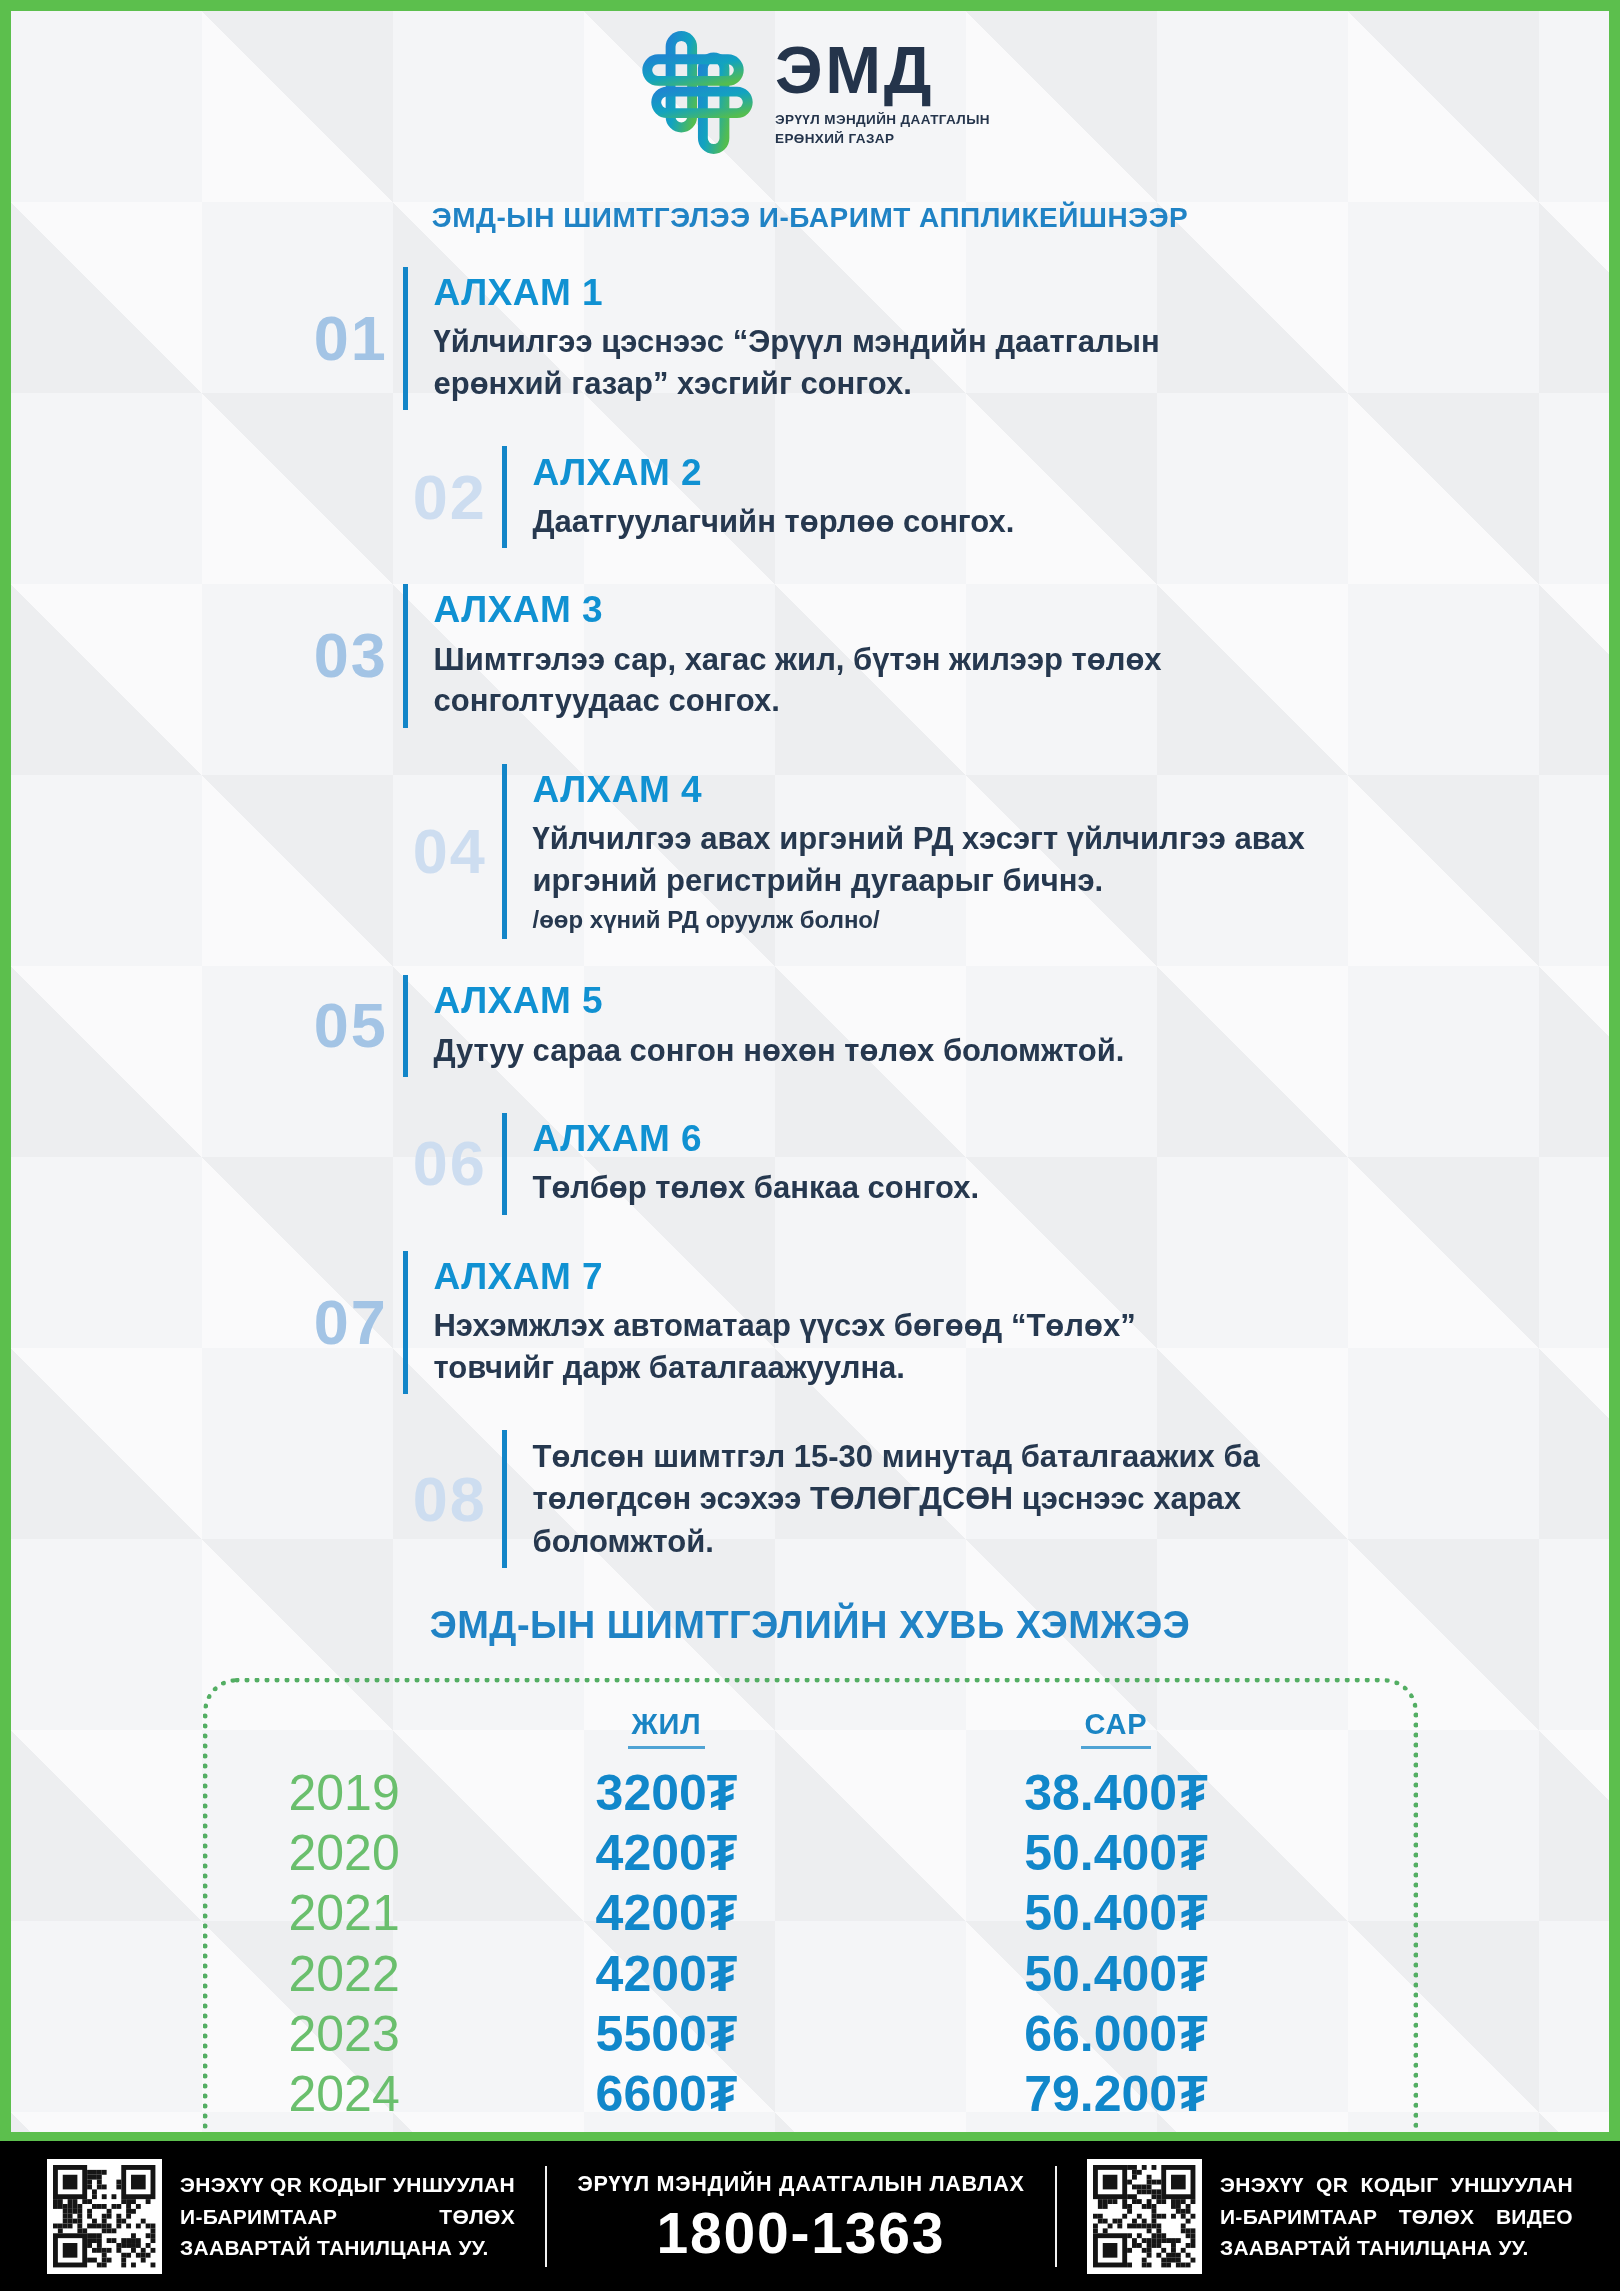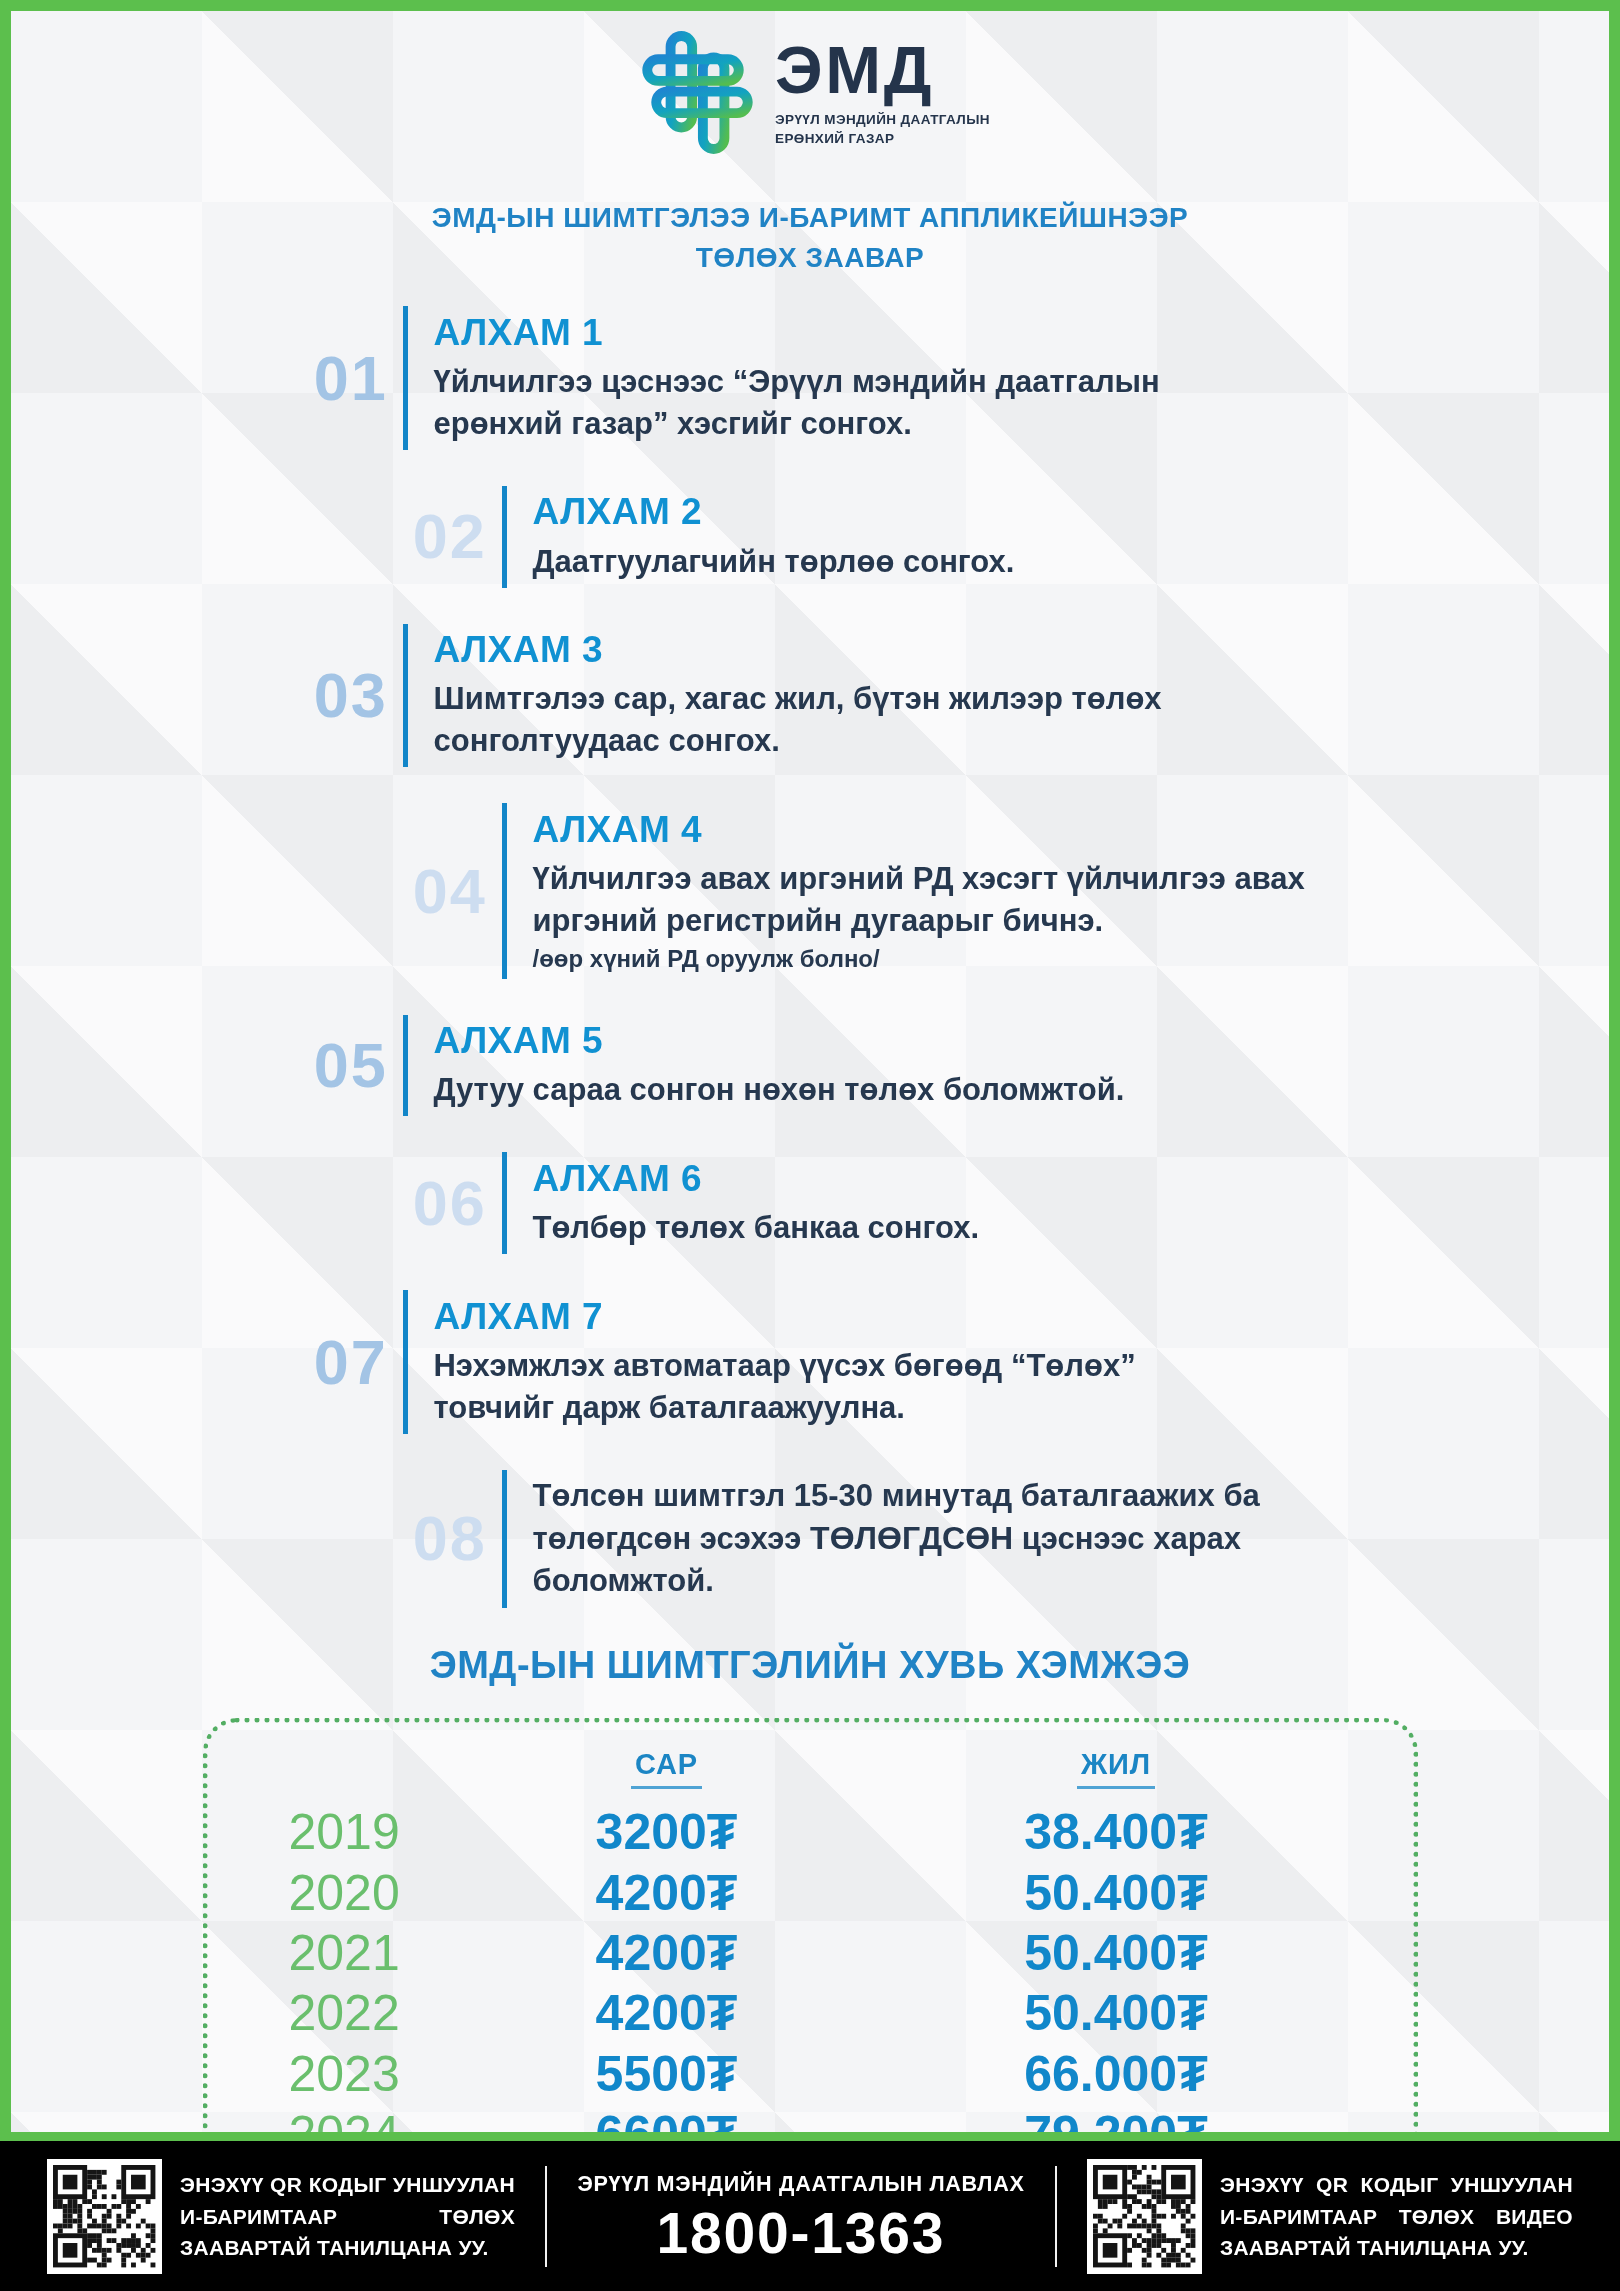--- a/index.html
+++ b/index.html
@@ -105,21 +105,20 @@
         <div class="logo-acronym">ЭМД</div>
         <div class="logo-org">
           <div>ЭРҮҮЛ МЭНДИЙН ДААТГАЛЫН</div>
           <div>ЕРӨНХИЙ ГАЗАР</div>
         </div>
       </div>
     </div>
 
     <div class="page-title">
       <div>ЭМД-ЫН ШИМТГЭЛЭЭ И-БАРИМТ АППЛИКЕЙШНЭЭР</div>
-      <div>ТӨЛӨХ ЗААВАР</div>
     </div>
 
     <div class="steps">
 
       <div class="step indent-a shade-a">
         <div class="step-num">01</div>
         <div class="step-body">
           <div class="step-label">АЛХАМ 1</div>
           <div class="step-text">Үйлчилгээ цэснээс “Эрүүл мэндийн даатгалын ерөнхий газар” хэсгийг сонгох.</div>
         </div>
@@ -181,22 +180,22 @@
         </div>
       </div>
 
     </div>
 
     <div class="rates-title">ЭМД-ЫН ШИМТГЭЛИЙН ХУВЬ ХЭМЖЭЭ</div>
 
     <div class="rates-box">
       <div class="rates-grid">
         <div class="rates-header"></div>
+        <div class="rates-header"><span>ЖИЛ</span></div>
         <div class="rates-header"><span>САР</span></div>
-        <div class="rates-header"><span>ЖИЛ</span></div>
 
         <div class="rate-year">2019</div>
         <div class="rate-val">3200₮</div>
         <div class="rate-val">38.400₮</div>
 
         <div class="rate-year">2020</div>
         <div class="rate-val">4200₮</div>
         <div class="rate-val">50.400₮</div>
 
         <div class="rate-year">2021</div>

